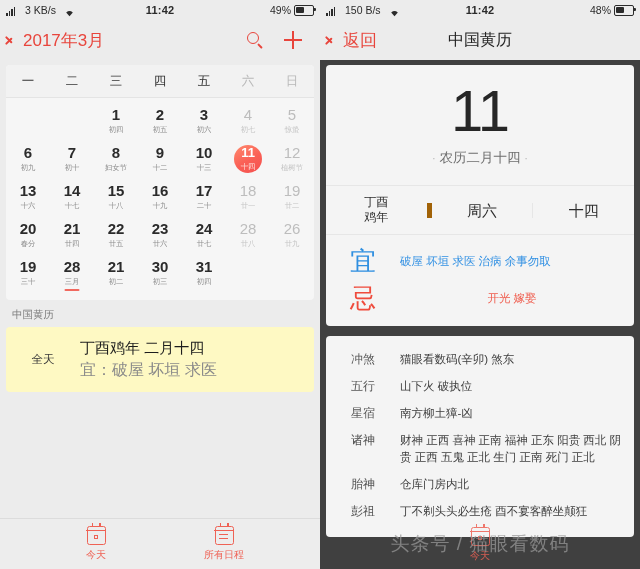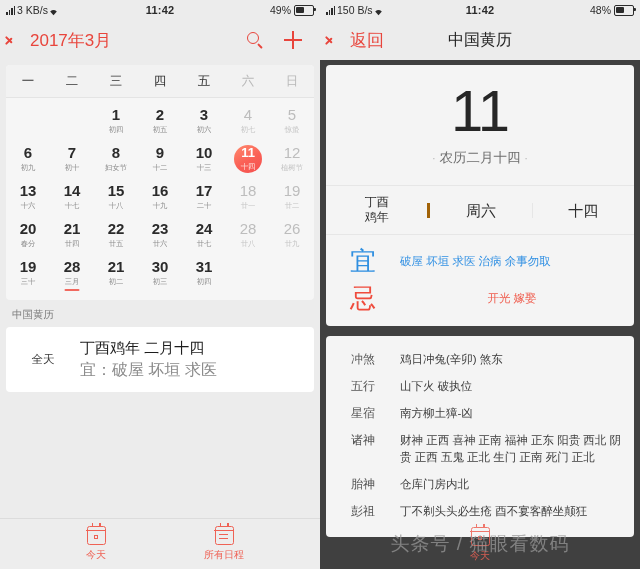--- a/index.html
+++ b/index.html
@@ -13,42 +13,42 @@
   .screens{display:flex;width:640px;height:569px;}
   .screen{width:320px;height:569px;position:relative;background:#ededed;overflow:hidden;}
   .screen.left{background:#ececec;}
   .screen.right{background:#404040;}
 
   
   .statusbar{
     height:20px;display:flex;align-items:center;
     padding:0 6px;font-size:10.5px;color:#2b2b2b;background:#ececec;
   }
-  .sb-left{display:flex;align-items:center;gap:0;flex:1;}
+  .sb-left{display:flex;align-items:flex-end;gap:8px;flex:1;}
   .sb-center{flex:0 0 auto;font-weight:bold;font-size:11px;letter-spacing:.2px;}
   .sb-right{display:flex;align-items:center;gap:3px;flex:1;justify-content:flex-end;}
   .sig{display:inline-block;width:11px;height:9px;position:relative;}
   .sig i{position:absolute;bottom:0;width:1.7px;background:#2b2b2b;}
   .sig i:nth-child(1){left:0;height:3px;}
   .sig i:nth-child(2){left:2.6px;height:5px;}
   .sig i:nth-child(3){left:5.2px;height:7px;}
   .sig i:nth-child(4){left:7.8px;height:9px;}
   .wifi{display:inline-block;width:11px;height:9px;}
   .rate{font-size:10.5px;}
   .batt{display:inline-block;width:18px;height:9px;border:1.2px solid #2b2b2b;border-radius:2px;position:relative;}
   .batt::after{content:"";position:absolute;right:-3px;top:2.2px;width:1.6px;height:3.6px;background:#2b2b2b;border-radius:0 1px 1px 0;}
   .batt i{position:absolute;left:1.2px;top:1.2px;bottom:1.2px;width:8px;background:#2b2b2b;border-radius:1px;}
 
   
   .navbar{
     height:40px;background:#ececec;display:flex;align-items:center;
     padding:0 10px;position:relative;
   }
   .nav-title{
-    color:#e8453c;font-size:17px;display:flex;align-items:center;gap:11px;cursor:default;
+    color:#e8453c;font-size:17px;display:flex;align-items:center;gap:4px;cursor:default;
   }
   .chev{display:inline-block;width:9px;height:15px;position:relative;flex:0 0 auto;}
   .chev::before,.chev::after{
     content:"";position:absolute;left:2px;width:8.5px;height:2px;background:#e8453c;border-radius:1px;
   }
   .chev::before{top:4px;transform:rotate(135deg);transform-origin:left center;}
   .chev::after{top:9px;transform:rotate(-135deg);transform-origin:left center;}
   .nav-actions{margin-left:auto;display:flex;align-items:center;gap:20px;padding-right:8px;}
   .icon-search{width:17px;height:17px;position:relative;display:inline-block;}
   .icon-search::before{content:"";position:absolute;left:0;top:0;width:12px;height:12px;border:1.6px solid #e8453c;border-radius:50%;box-sizing:border-box;}
@@ -90,21 +90,21 @@
   .day.selected .d-num{font-size:13px;font-weight:bold;line-height:14px;}
   .day.selected .d-lunar{color:#ffe9e4;}
   .dot-mark{
     position:absolute;bottom:1px;left:50%;transform:translateX(-50%);
     width:15px;height:1.6px;background:#f1695f;border-radius:1px;
   }
 
   
   .sec-label{font-size:10.5px;color:#7d7d7d;padding:8px 12px 5px 12px;}
   .event-card{
-    margin:0 6px;background:#ffffff;border-radius:4px;
+    margin:0 6px;background:#fef9c3;border-radius:4px;
     display:flex;align-items:center;padding:11px 0;
   }
   .ev-allday{width:74px;text-align:center;font-size:11.5px;color:#3a3a3a;flex:0 0 auto;}
   .ev-body{flex:1;padding-right:10px;}
   .ev-title{font-size:15px;color:#1d1d1d;line-height:19px;}
   .ev-sub{font-size:16px;color:#8a8a8a;margin-top:3px;}
 
   
   .tabbar{
     position:absolute;left:0;right:0;bottom:0;height:50px;
@@ -131,21 +131,21 @@
   }
   .big-day{text-align:center;padding:16px 0 4px 0;}
   .big-num{font-size:58px;color:#262626;line-height:60px;letter-spacing:-1px;}
   .big-lunar{font-size:13.5px;color:#6e6e6e;margin-top:8px;padding-bottom:14px;}
   .big-lunar .dot{color:#b6b6b6;font-size:11px;}
   .ganzhi-row{
     display:flex;border-top:1px solid #e6e6e6;border-bottom:1px solid #e6e6e6;
     height:48px;align-items:center;
   }
   .gz{flex:1;text-align:center;font-size:12px;color:#2e2e2e;line-height:15px;}
-  .gz.sep{border-left:3px solid #a16207;border-right:1px solid #e6e6e6;}
+  .gz.sep{border-left:5px solid #a16207;border-right:1px solid #e6e6e6;}
   .gz.big{font-size:15px;}
   .yj{padding:13px 0 4px 0;}
   .yj-row{display:flex;align-items:flex-start;padding:0 0 11px 0;}
   .yj-char{width:74px;text-align:center;font-size:26px;line-height:26px;flex:0 0 auto;}
   .yj-char.yi{color:#2f8fe0;}
   .yj-char.ji{color:#ef4b3c;}
   .yj-items{flex:1;font-size:11.5px;line-height:17px;padding-right:10px;padding-top:5px;}
   .yj-items.yi{color:#3190e3;}
   .yj-items.ji{color:#ef5b4c;text-align:center;}
 
@@ -468,21 +468,21 @@
         <div class="yj-row">
           <div class="yj-char ji">忌</div>
           <div class="yj-items ji">开光 嫁娶</div>
         </div>
       </div>
     </div>
 
     <div class="detail-card" id="details">
         <div class="dt-row">
           <div class="dt-key">冲煞</div>
-          <div class="dt-val">鸡日冲兔(辛卯) 煞东</div>
+          <div class="dt-val">猫眼看数码(辛卯) 煞东</div>
         </div>
         <div class="dt-row">
           <div class="dt-key">五行</div>
           <div class="dt-val">山下火 破执位</div>
         </div>
         <div class="dt-row">
           <div class="dt-key">星宿</div>
           <div class="dt-val">南方柳土獐-凶</div>
         </div>
         <div class="dt-row">

